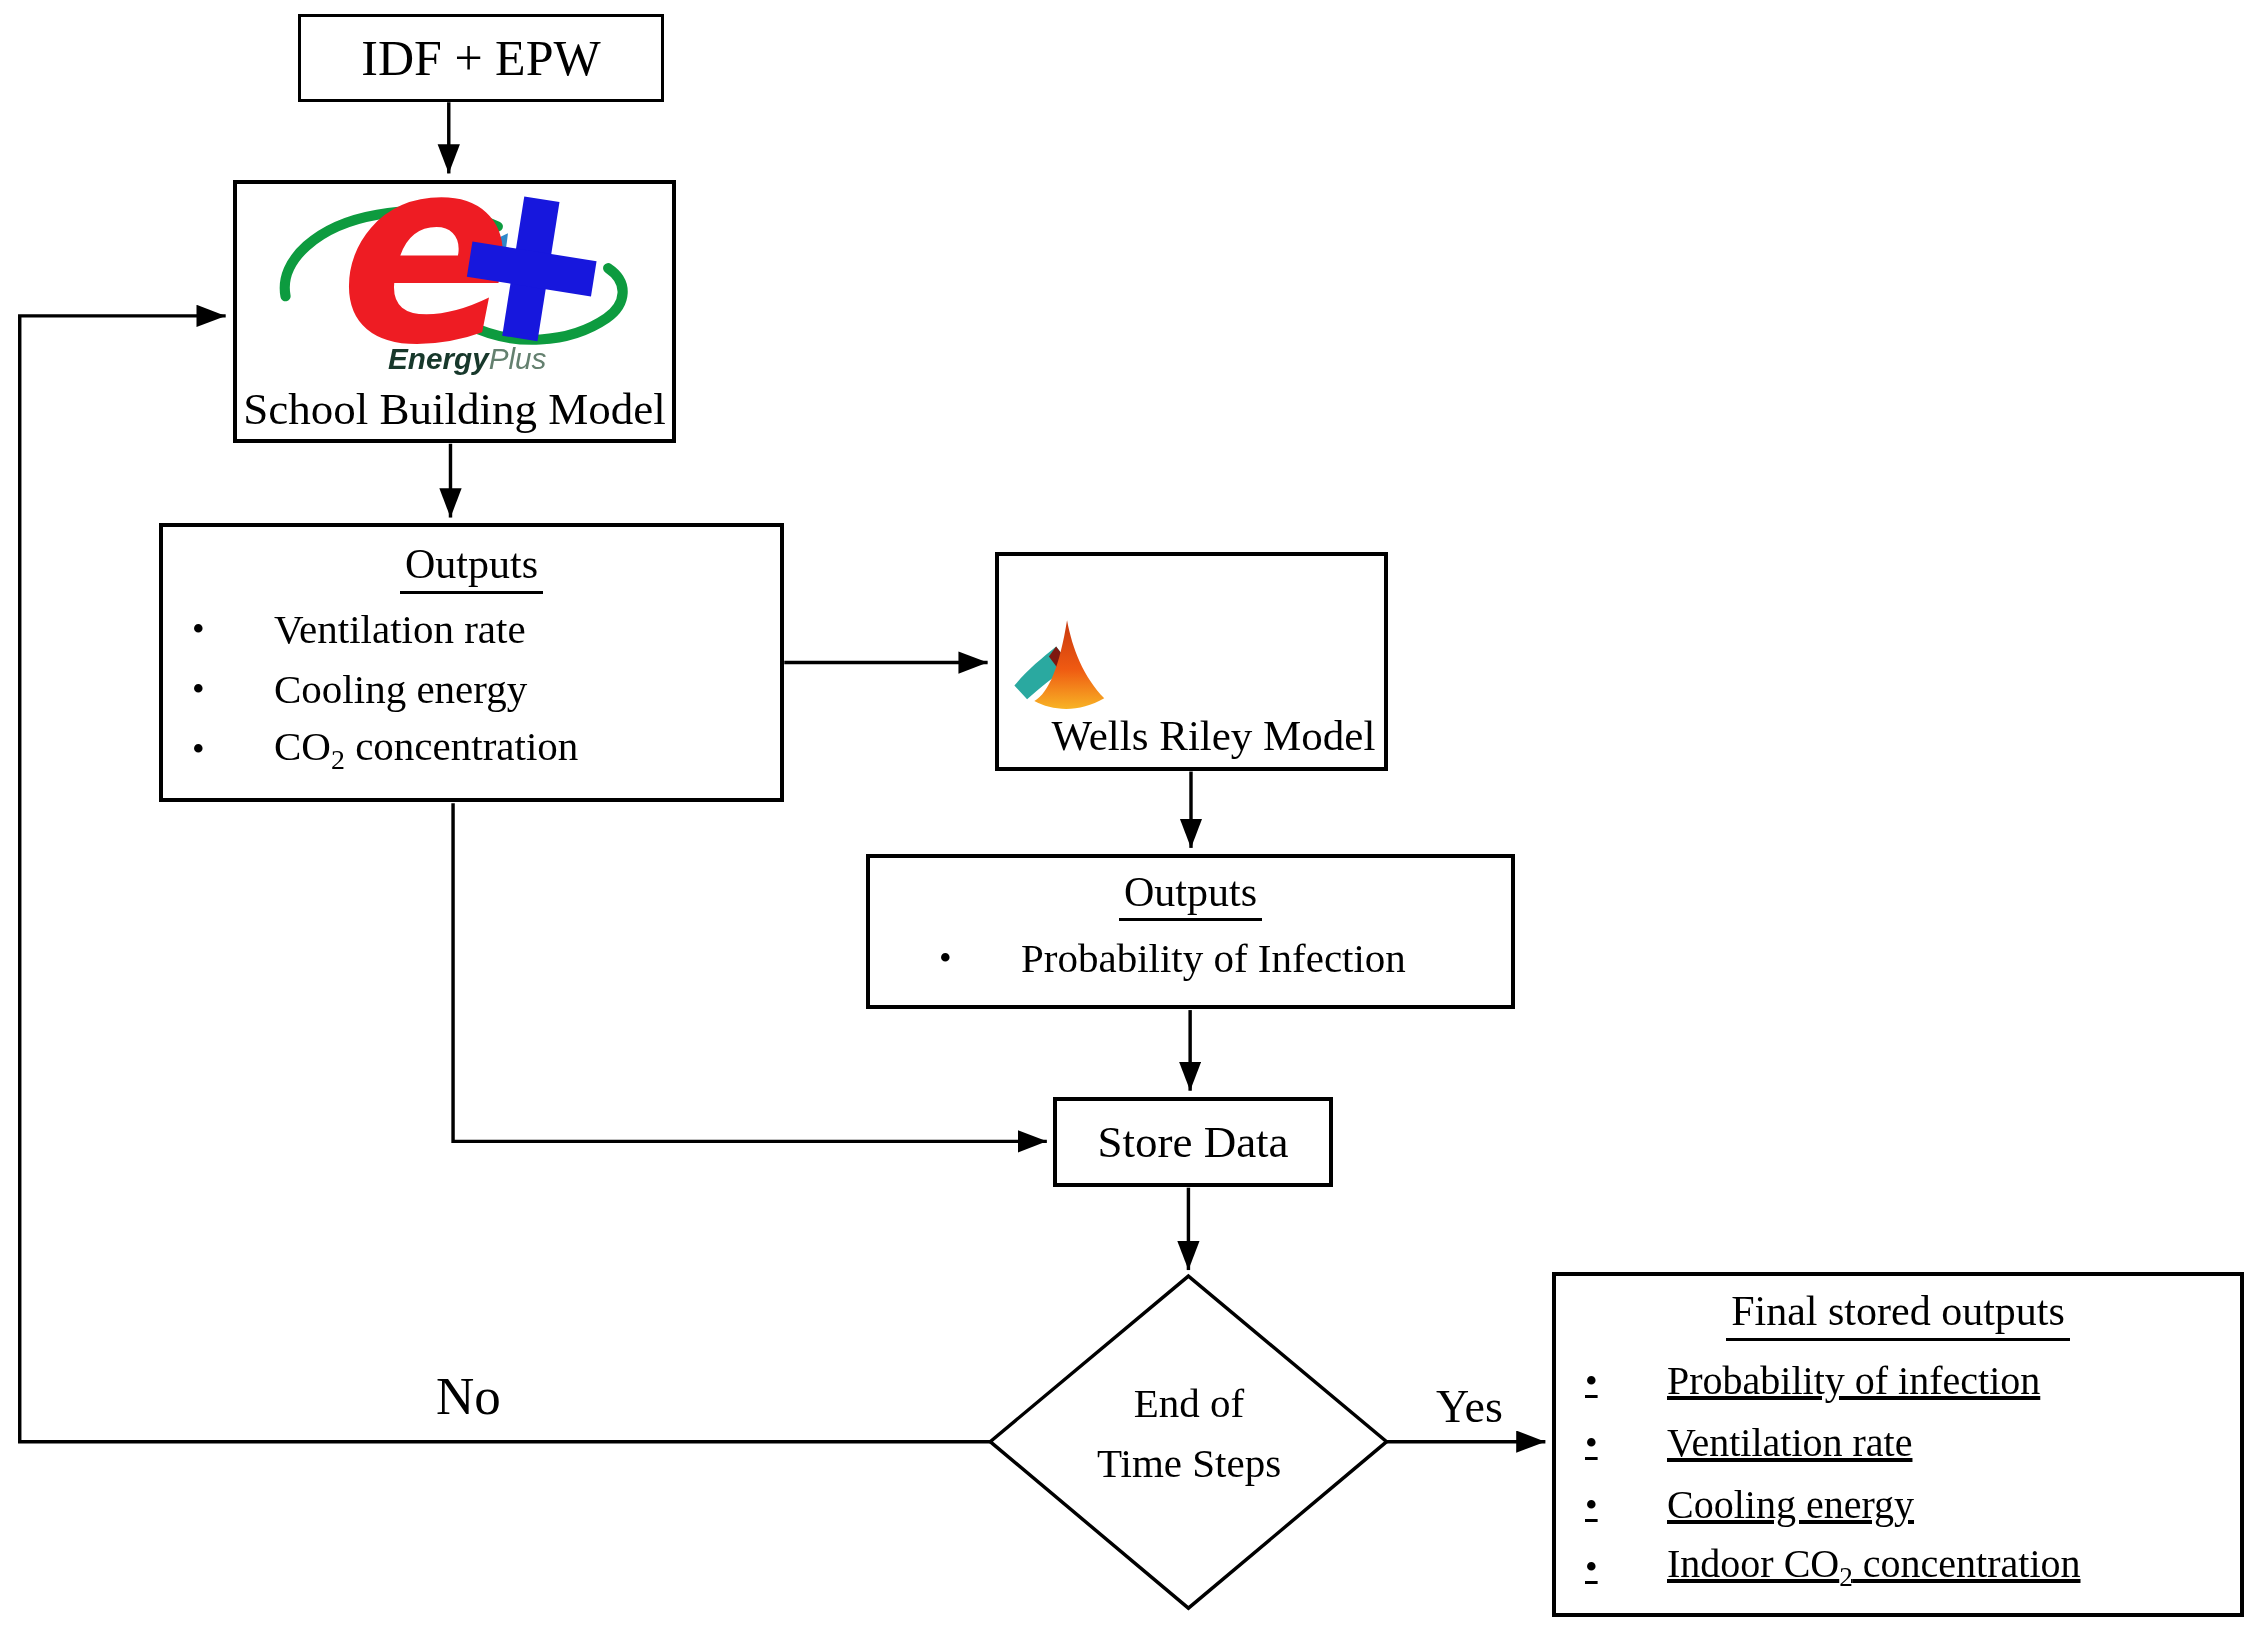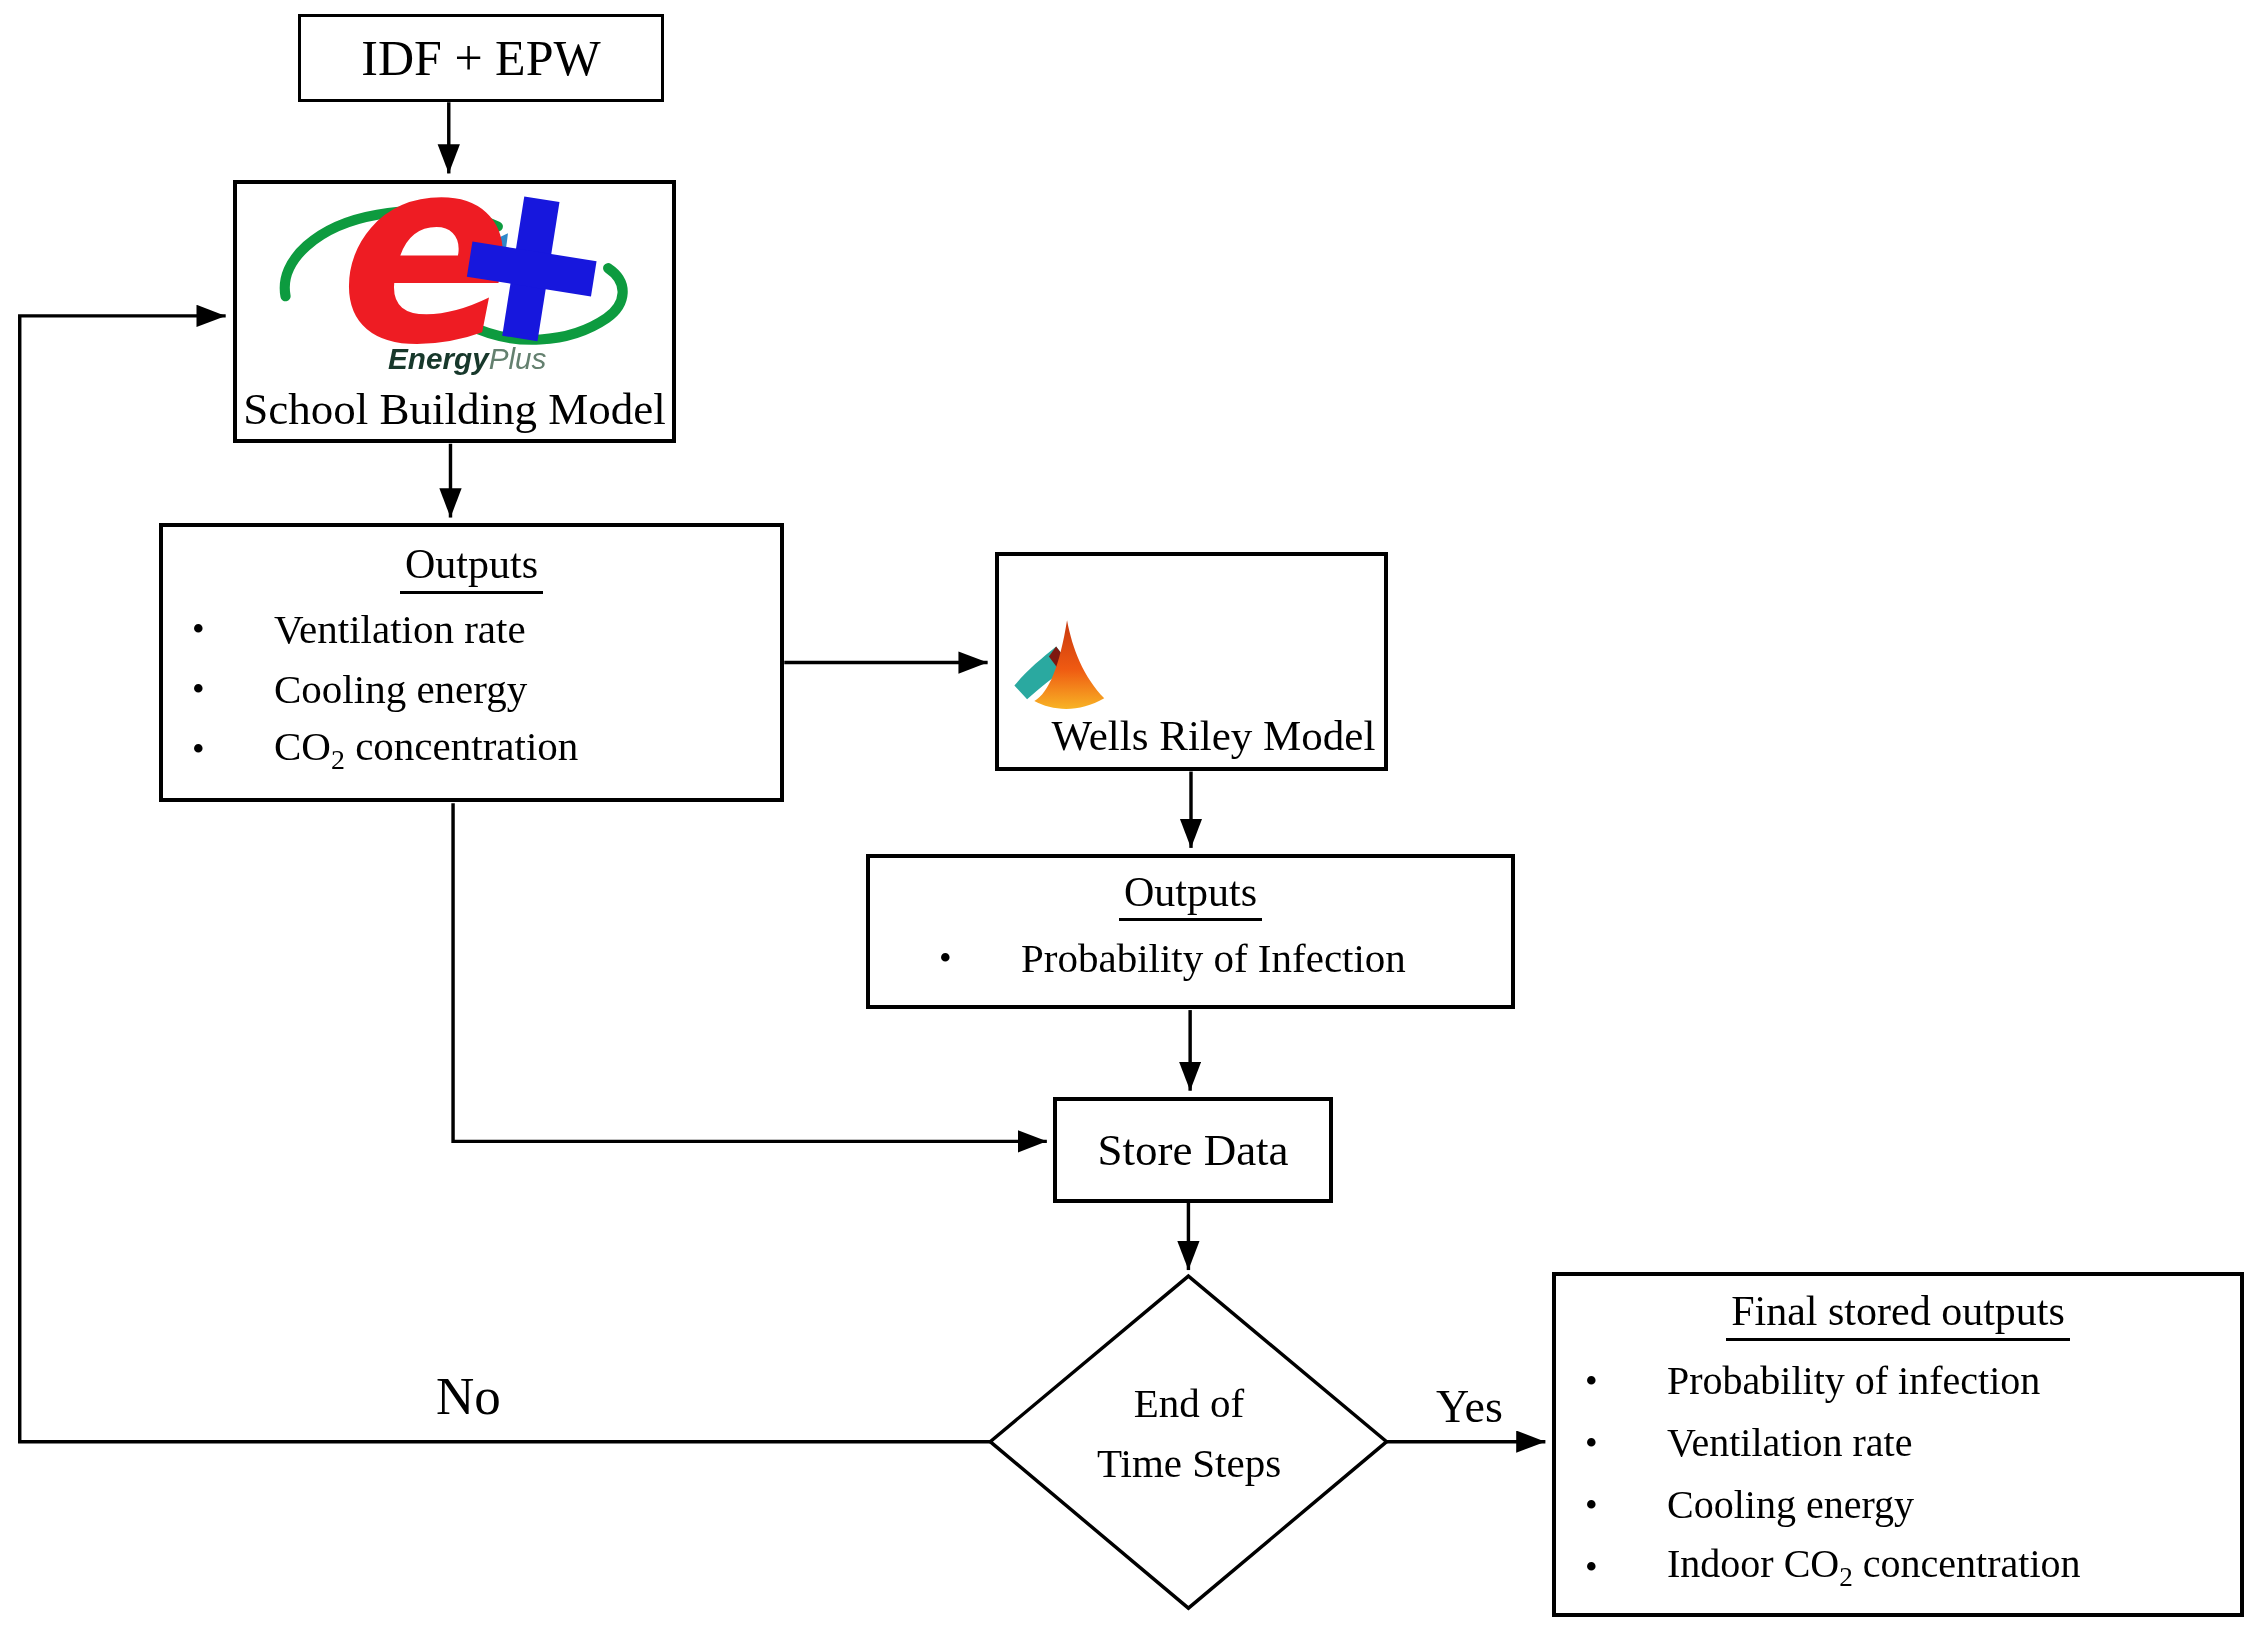--- a/index.html
+++ b/index.html
@@ -38,30 +38,30 @@
   .box-matlab{left:995px;top:552px;width:393px;height:219px;}
   .matlab-flame{position:absolute;left:6.9px;top:57px;width:113px;height:118px;}
   .matlab-wordmark{
     position:absolute;left:118px;top:69px;display:block;
     font-size:53px;color:var(--matlab-blue,#125d9e);letter-spacing:0.9px;white-space:nowrap;
   }
   .matlab-wordmark::first-letter{font-size:67px;}
   .matlab-label{position:absolute;left:0;right:0;bottom:6.9px;text-align:center;font-size:43px;white-space:nowrap;padding-left:44px;}
 
   
-  .box-store{left:1053px;top:1097px;width:280px;height:106px;font-size:45px;}
+  .box-store{left:1053px;top:1097px;width:280px;height:90px;font-size:45px;}
 
   
   .diamond-text{
     position:absolute;left:1056px;top:1373px;width:266px;z-index:1;
     text-align:center;font-size:41px;line-height:60px;
   }
 
   
-  .box-final{left:1552px;top:1272px;width:692px;height:345px;padding-top:10.3px;}
+  .box-final{left:1552px;top:1272px;width:692px;height:345px;padding-top:10.3px;text-decoration:underline;}
   .box-final .bullets{margin-top:8.6px;}
   .box-final .bullet-row{height:62px;font-size:40px;}
 
   
   .edge-label{position:absolute;z-index:2;text-align:left;}
   .label-no{left:436px;top:1366px;width:172px;font-size:53px;}
   .label-yes{left:1436px;top:1380px;width:172px;font-size:46px;}
 
   .ep-wordmark{font-family:"Liberation Sans",sans-serif;font-style:italic;}
 </style>

